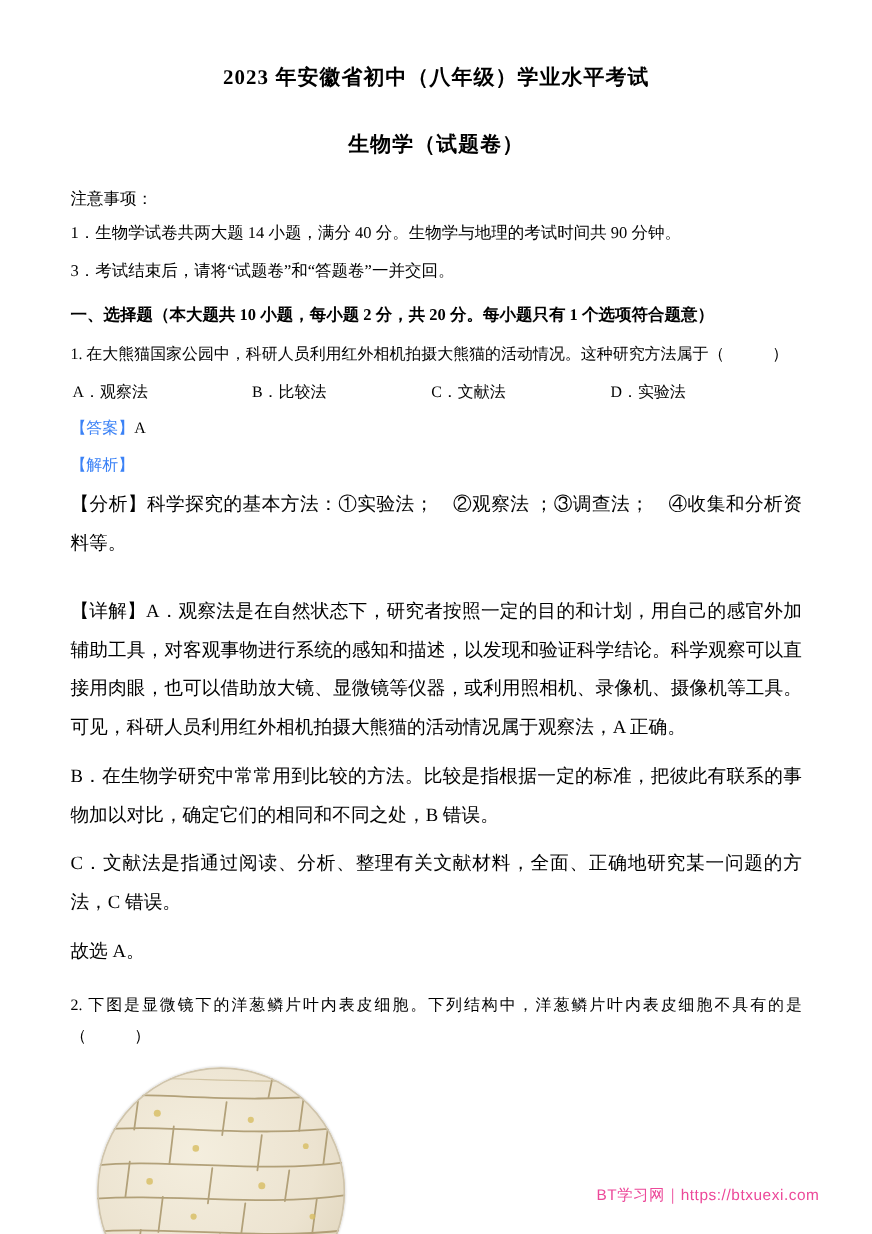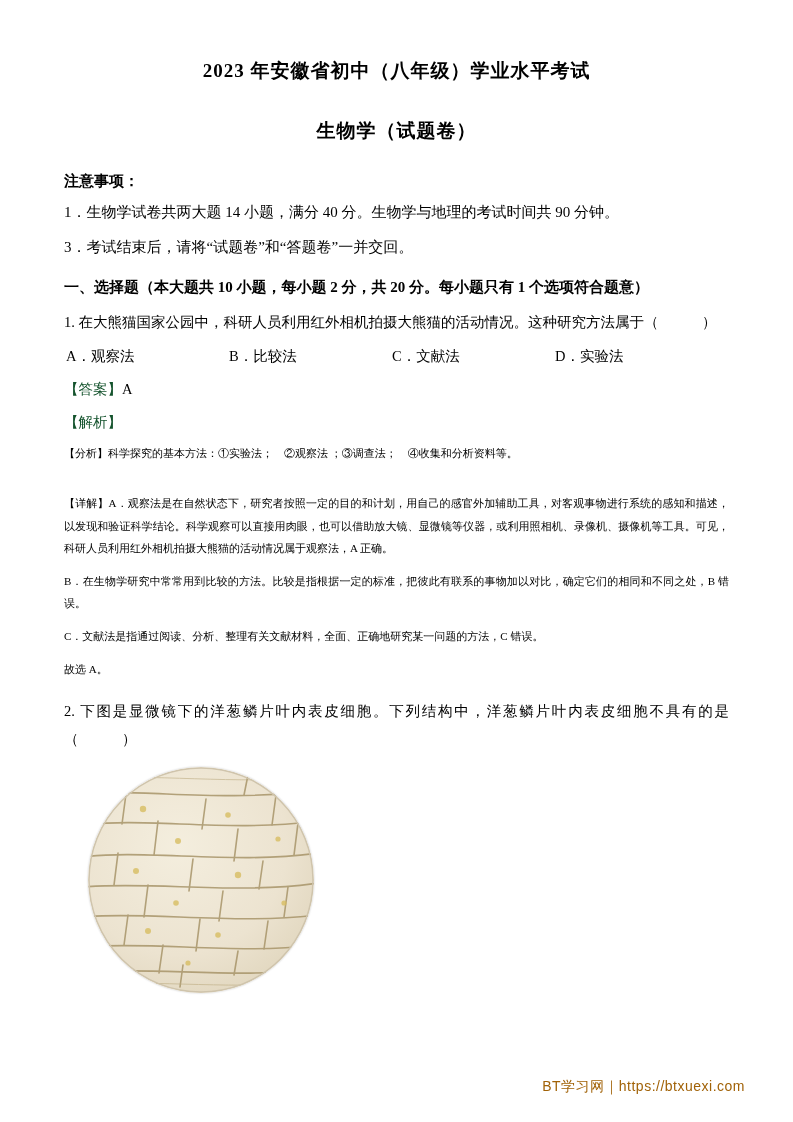--- a/index.html
+++ b/index.html
@@ -27,21 +27,21 @@
   .subtitle {
     text-align: center;
     font-size: 19px;
     font-weight: bold;
     letter-spacing: 1px;
     margin-top: 34px;
   }
   .notice-heading {
     margin-top: 26px;
     font-size: 15px;
-    font-weight: bold;
+    font-weight: normal;
     line-height: 1.5;
   }
   .notice-item {
     font-size: 15px;
     font-weight: normal;
     line-height: 1.95;
     margin-top: 6px;
     text-align: justify;
   }
   .section-heading {
@@ -62,44 +62,44 @@
     padding-left: 2px;
   }
   .options .opt {
     display: inline-block;
     width: 163px;
   }
   .answer-line {
     font-size: 14.5px;
     margin-top: 14px;
   }
-  .teal { color: #14532d; }
+  .teal { color: #3b82f6; }
   .analysis, .detail, .conclusion {
-    font-size: 11px;
+    font-size: 17px;
     line-height: 2.05;
     text-align: justify;
     margin-top: 10px;
   }
   .detail-first { margin-top: 28px; }
   .q2 { margin-top: 18px; }
   .micro-image-wrap {
     margin-top: 14px;
     margin-left: 24px;
     width: 226px;
     height: 226px;
     border-radius: 50%;
     overflow: hidden;
     box-shadow: 0 0 2px rgba(0,0,0,0.25);
   }
   .footer {
     position: absolute;
     right: 48px;
     bottom: 26px;
     font-size: 14px;
-    color: #a16207;
+    color: #ec4899;
     font-family: "Liberation Sans", sans-serif;
     letter-spacing: 0.5px;
   }
 </style>
 </head>
 <body>
 
 <div class="page">
 
   <div class="title">2023 年安徽省初中（八年级）学业水平考试</div>

